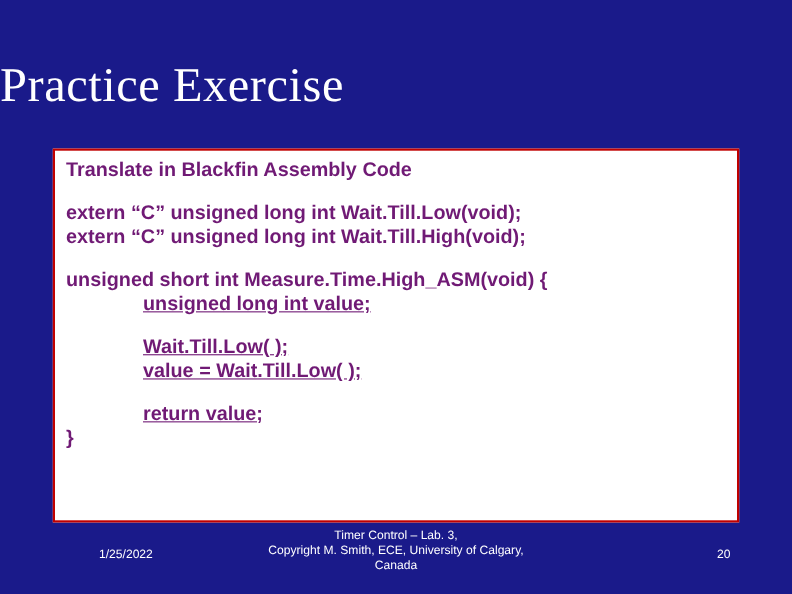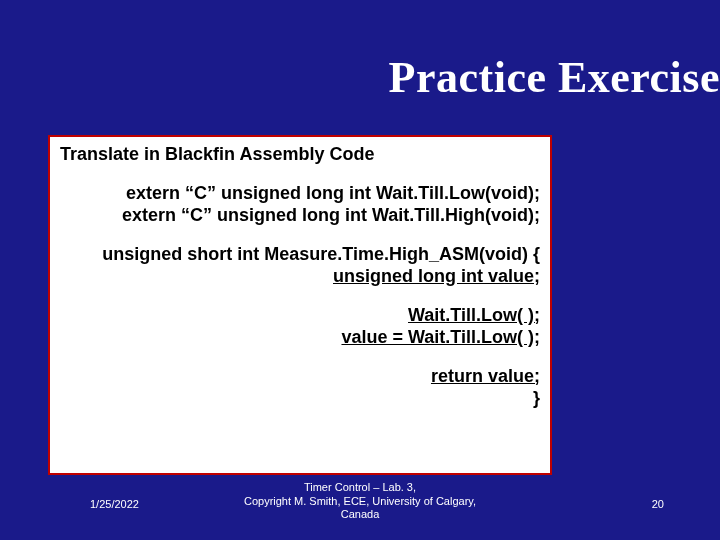--- a/index.html
+++ b/index.html
@@ -16,51 +16,50 @@
     width: 720px;
     height: 540px;
     background: #1a1a8a;
     box-sizing: border-box;
   }
   .title {
     position: absolute;
     top: 52px;
     left: 0;
     right: 0;
-    text-align: right;
+    text-align: left;
     color: #ffffff;
-    font-weight: 700;
+    font-weight: 400;
     font-size: 44px;
     letter-spacing: 0.5px;
   }
   .content-box {
     position: absolute;
     top: 135px;
     left: 48px;
-    width: 504px;
+    width: 624px;
     height: 340px;
     background: #ffffff;
     border: 2px solid #c00000;
     box-sizing: border-box;
     padding: 6px 10px 8px 10px;
-    color: #000000;
+    color: #701a75;
     font-family: "Arial Narrow", Arial, sans-serif;
     font-size: 18px;
     font-weight: 700;
     line-height: 1.25;
   }
   .subhead {
     font-family: "Arial Narrow", Arial, sans-serif;
     font-weight: 700;
     font-size: 18px;
     margin-bottom: 16px;
   }
   .code-line {
     white-space: pre;
-    text-align: right;
   }
   .indent1 { padding-left: 70px; text-decoration: underline; }
   .footer {
     position: absolute;
     bottom: 12px;
     left: 0;
     right: 0;
     height: 40px;
     color: #ffffff;
     font-family: Arial, sans-serif;

